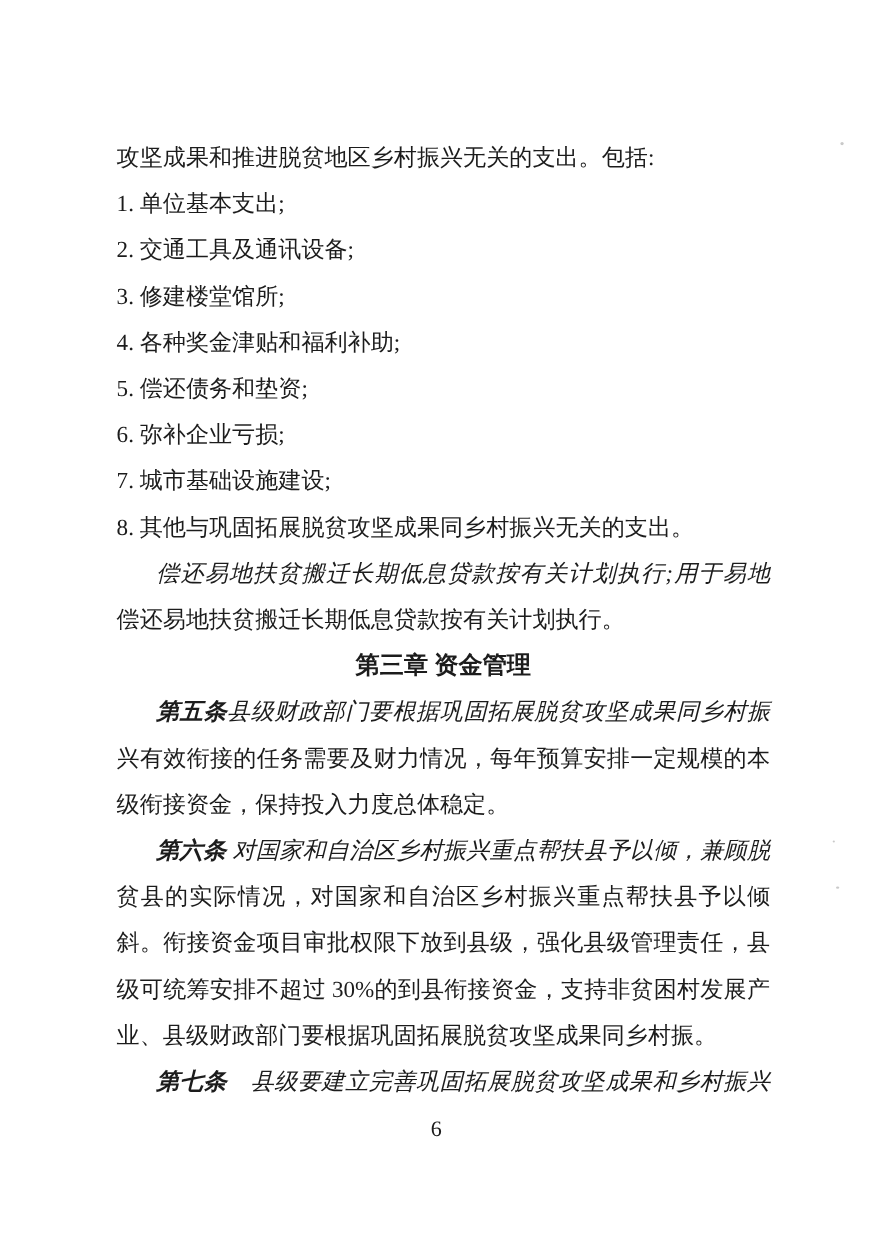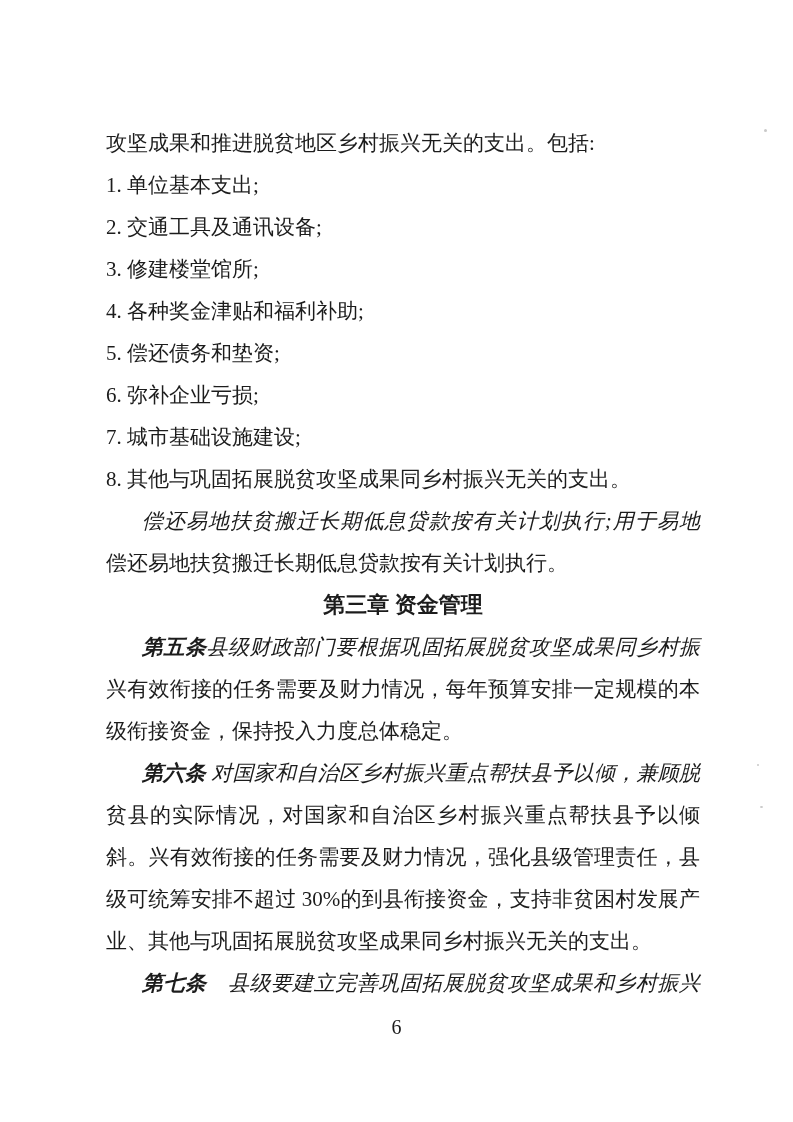--- a/index.html
+++ b/index.html
@@ -84,22 +84,22 @@
       <div class="line list"><span>7. 城市基础设施建设;</span></div>
       <div class="line list"><span>8. 其他与巩固拓展脱贫攻坚成果同乡村振兴无关的支出。</span></div>
       <div class="line para-first fill"><span>偿还易地扶贫搬迁长期低息贷款按有关计划执行;用于易地</span></div>
       <div class="line body"><span>偿还易地扶贫搬迁长期低息贷款按有关计划执行。</span></div>
       <div class="line heading"><span>第三章 资金管理</span></div>
       <div class="line para-first fill"><span class="article-label">第五条</span><span>县级财政部门要根据巩固拓展脱贫攻坚成果同乡村振</span></div>
       <div class="line body fill"><span>兴有效衔接的任务需要及财力情况，每年预算安排一定规模的本</span></div>
       <div class="line body"><span>级衔接资金，保持投入力度总体稳定。</span></div>
       <div class="line para-first fill"><span class="article-label">第六条</span><span> 对国家和自治区乡村振兴重点帮扶县予以倾，兼顾脱</span></div>
       <div class="line body fill"><span>贫县的实际情况，对国家和自治区乡村振兴重点帮扶县予以倾</span></div>
-      <div class="line body fill"><span>斜。兴有效衔接的任务需要及财力情况，强化县级管理责任，县</span></div>
+      <div class="line body fill"><span>斜。衔接资金项目审批权限下放到县级，强化县级管理责任，县</span></div>
       <div class="line body fill"><span>级可统筹安排不超过 30%的到县衔接资金，支持非贫困村发展产</span></div>
-      <div class="line body"><span>业、其他与巩固拓展脱贫攻坚成果同乡村振兴无关的支出。</span></div>
+      <div class="line body"><span>业、县级财政部门要根据巩固拓展脱贫攻坚成果同乡村振。</span></div>
       <div class="line para-first fill"><span class="article-label">第七条</span><span>　县级要建立完善巩固拓展脱贫攻坚成果和乡村振兴</span></div>
     </div>
   <div class="page-number">6</div>
   <div class="speck s1"></div>
   <div class="speck s2"></div>
   <div class="speck s3"></div>
 </div>
 
 </body></html>

